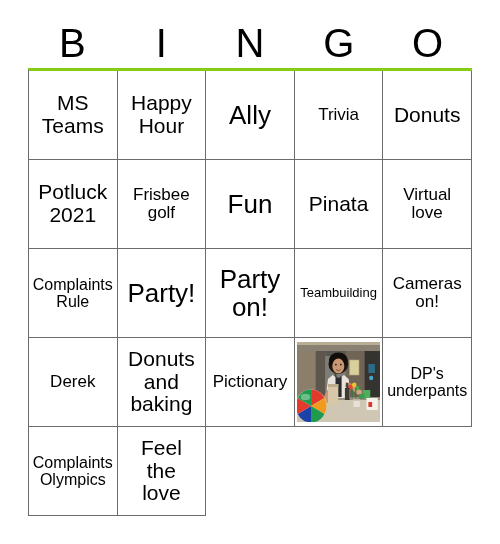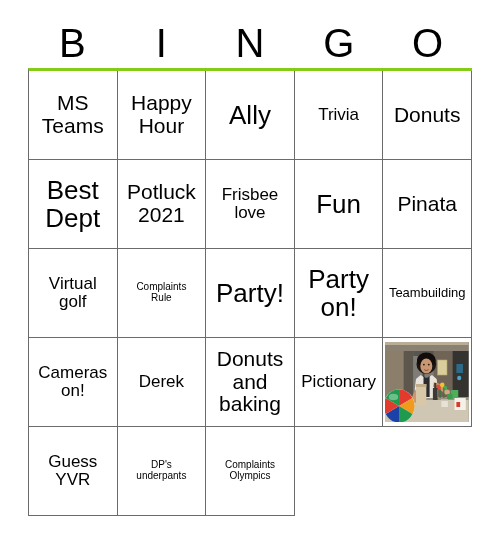--- a/index.html
+++ b/index.html
@@ -67,21 +67,21 @@
   .cell-text {
     display: block;
     width: 100%;
     line-height: 1.08;
     white-space: pre-line;
   }
   .sz-xl .cell-text { font-size: 26px; }
   .sz-lg .cell-text { font-size: 17px; }
   .sz-md .cell-text { font-size: 21px; }
   .sz-sm .cell-text { font-size: 17px; }
-  .sz-xs .cell-text { font-size: 10px; }
+  .sz-xs .cell-text { font-size: 16px; }
   .sz-xxs .cell-text { font-size: 13px; }
 
   .photo-cell { padding: 4px 2px 4px 2px; }
   .photo {
     width: 100%;
     height: 100%;
     display: block;
   }
 </style>
 </head>
@@ -110,42 +110,38 @@
     <div class="cell sz-xl">
         <span class="cell-text">Ally</span>
       </div>
     <div class="cell sz-lg">
         <span class="cell-text">Trivia</span>
       </div>
     <div class="cell sz-md">
         <span class="cell-text">Donuts</span>
       </div>
 
-    <div class="cell sz-xl">
-        <span class="cell-text">Best
-Dept</span>
-      </div>
     <div class="cell sz-md">
         <span class="cell-text">Potluck
 2021</span>
       </div>
     <div class="cell sz-sm">
         <span class="cell-text">Frisbee
-love</span>
+golf</span>
       </div>
     <div class="cell sz-xl">
         <span class="cell-text">Fun</span>
       </div>
     <div class="cell sz-md">
         <span class="cell-text">Pinata</span>
       </div>
 
     <div class="cell sz-lg">
         <span class="cell-text">Virtual
-golf</span>
+love</span>
       </div>
     <div class="cell sz-xs">
         <span class="cell-text">Complaints
 Rule</span>
       </div>
     <div class="cell sz-xl">
         <span class="cell-text">Party!</span>
       </div>
     <div class="cell sz-xl">
         <span class="cell-text">Party
@@ -239,27 +235,28 @@
         <rect x="66" y="52" width="6" height="5" fill="#3f9b4d"></rect>
 
         <rect x="74" y="56" width="12" height="12" fill="#f4f1e9"></rect>
         <rect x="76" y="60" width="4" height="5" fill="#d63b2c"></rect>
 
         <rect x="60" y="57" width="7" height="8" fill="#e7e2d6"></rect>
         <rect x="60" y="57" width="7" height="1.6" fill="#b9b2a3"></rect>
       </svg>
     </div>
 
-    <div class="cell sz-lg">
-        <span class="cell-text">Guess
-YVR</span>
-      </div>
     <div class="cell sz-xs">
         <span class="cell-text">DP's
 underpants</span>
       </div>
     <div class="cell sz-xs">
         <span class="cell-text">Complaints
 Olympics</span>
       </div>
+    <div class="cell sz-md">
+        <span class="cell-text">Feel
+the
+love</span>
+      </div>
 
   </div>
 </div>
 
 </body></html>

